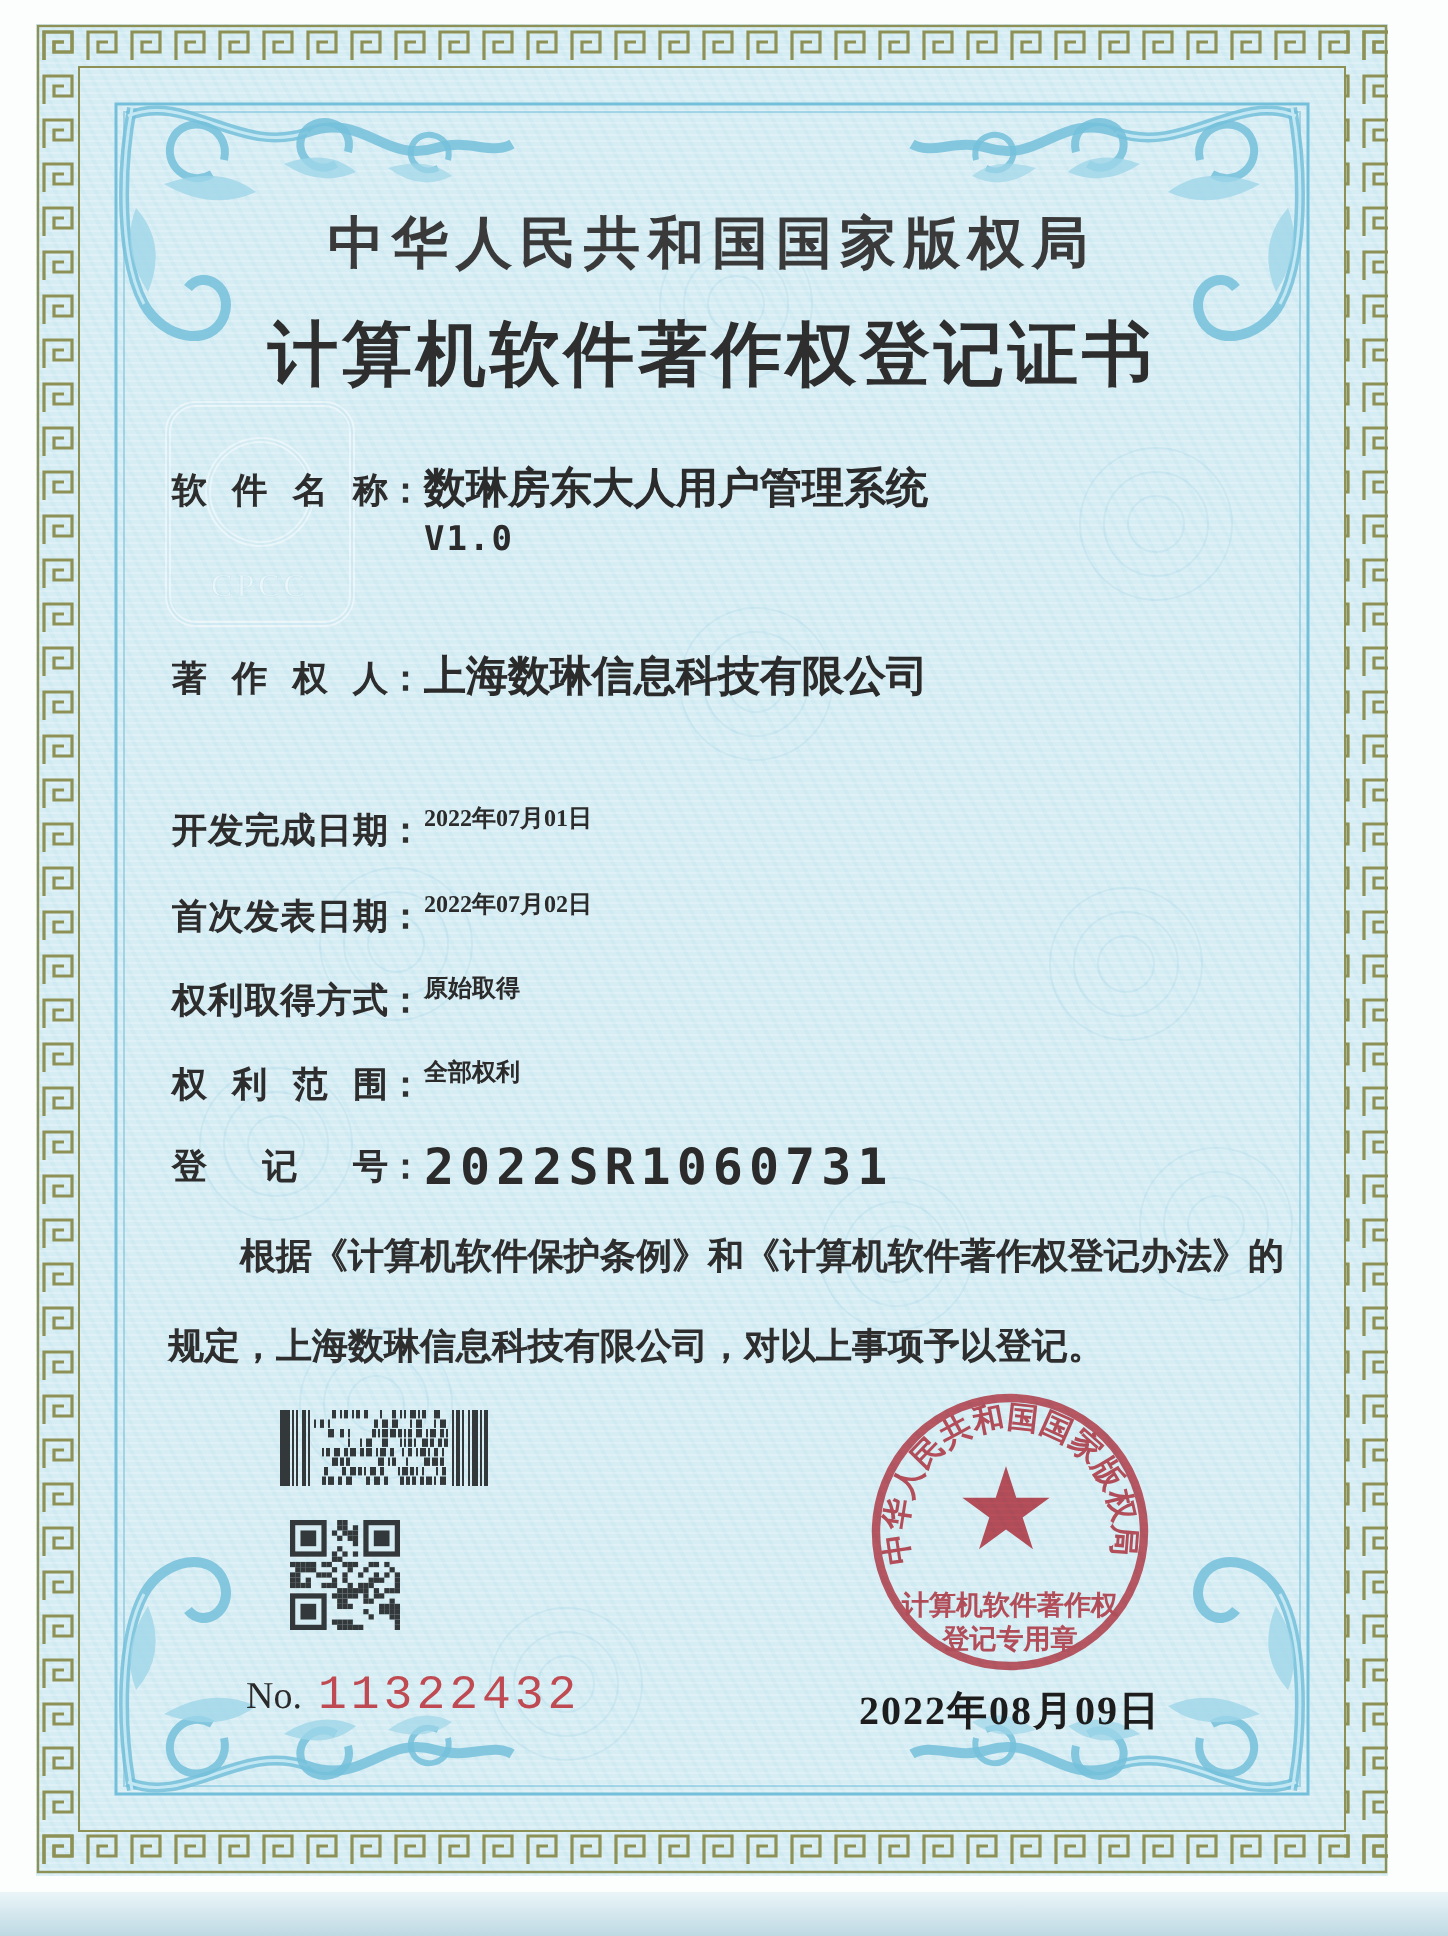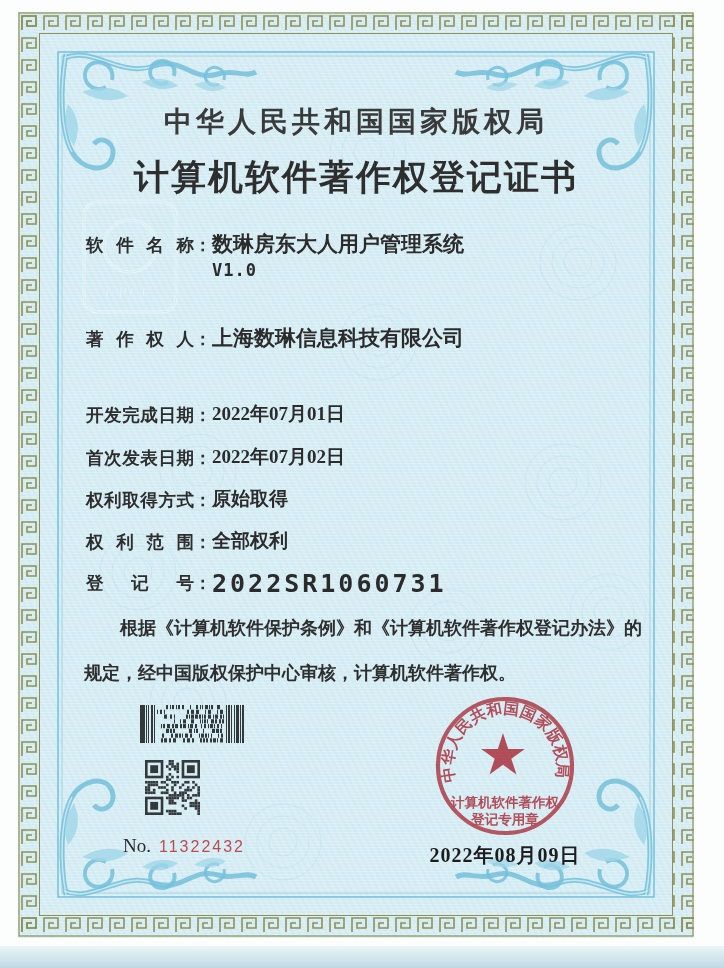--- a/index.html
+++ b/index.html
@@ -36,29 +36,29 @@
   .certno .v{margin-left:12px;}
   .frow{left:68px;height:30px;white-space:nowrap;}
   .flabel{
     display:inline-block;width:108px;font-size:17.5px;font-weight:bold;
     text-align:justify;text-align-last:justify;vertical-align:top;color:#2d2d2d;
   }
   .fcolon{font-size:17.5px;font-weight:bold;}
   .fvalue{position:absolute;left:126px;top:-2px;font-weight:bold;color:#2b2b2b;white-space:nowrap;}
   .v-big{font-size:21px;line-height:26px;}
   .v-big .l2{font-size:17px;font-family:"DejaVu Sans Mono","Liberation Mono",monospace;letter-spacing:1px;}
-  .v-date{font-size:19px;}
+  .v-date{font-size:12px;}
   .v-reg{font-size:25px;font-family:"DejaVu Sans Mono","Liberation Mono",monospace;letter-spacing:3px;}
   .statement{left:66px;top:594px;width:545px;font-size:18px;font-weight:700;
     line-height:45px;color:#2e2e2e;}
   .statement .ln1{text-indent:36px;white-space:nowrap;}
   .statement .ln2{white-space:nowrap;}
   .serial{left:105px;top:823px;white-space:nowrap;}
   .serial .pre{font-size:19px;color:#2a2a2a;}
-  .serial .num{font-size:16px;color:#bf4a52;font-family:Liberation Sans, sans-serif;letter-spacing:2px;margin-left:8px;}
+  .serial .num{font-size:24px;color:#bf4a52;font-family:Liberation Mono, monospace;letter-spacing:2px;margin-left:8px;}
   .issue-date{left:377px;top:830px;width:220px;text-align:center;
     font-size:20px;font-weight:bold;color:#1d1d1d;letter-spacing:1px;}
   .seal{position:absolute;left:407px;top:674px;mix-blend-mode:multiply;opacity:.93;}
   .wm{position:absolute;left:62px;top:186px;opacity:.5;}
   svg text{font-family:"Liberation Serif","DejaVu Serif",serif;}
 </style>
 </head>
 <body>
 
 <div class="cert">
@@ -178,21 +178,21 @@
     <span class="fvalue v-date">全部权利</span>
   </div>
 
   <div class="abs frow" style="top:559px;">
     <span class="flabel">登记号</span><span class="fcolon">：</span>
     <span class="fvalue v-reg">2022SR1060731</span>
   </div>
 
   <div class="abs statement">
     <div class="ln1">根据《计算机软件保护条例》和《计算机软件著作权登记办法》的</div>
-    <div class="ln2">规定，经中国版权保护中心审核，计算机软件著作权。</div>
+    <div class="ln2">规定，上海数琳信息科技有限公司，对以上事项予以登记。</div>
   </div>
 
   <svg id="bc" class="abs" style="left:122px;top:693px;" width="104" height="38" viewBox="0 0 104 38">
       <rect x="0" y="0" width="5" height="38" fill="#33383b"></rect>
       <rect x="6" y="0" width="1" height="38" fill="#33383b"></rect>
       <rect x="8" y="0" width="1" height="38" fill="#33383b"></rect>
       <rect x="11" y="0" width="2" height="38" fill="#33383b"></rect>
       <rect x="14" y="0" width="1" height="38" fill="#33383b"></rect>
       <rect x="86" y="0" width="1" height="38" fill="#33383b"></rect>
       <rect x="88" y="0" width="2" height="38" fill="#33383b"></rect>

